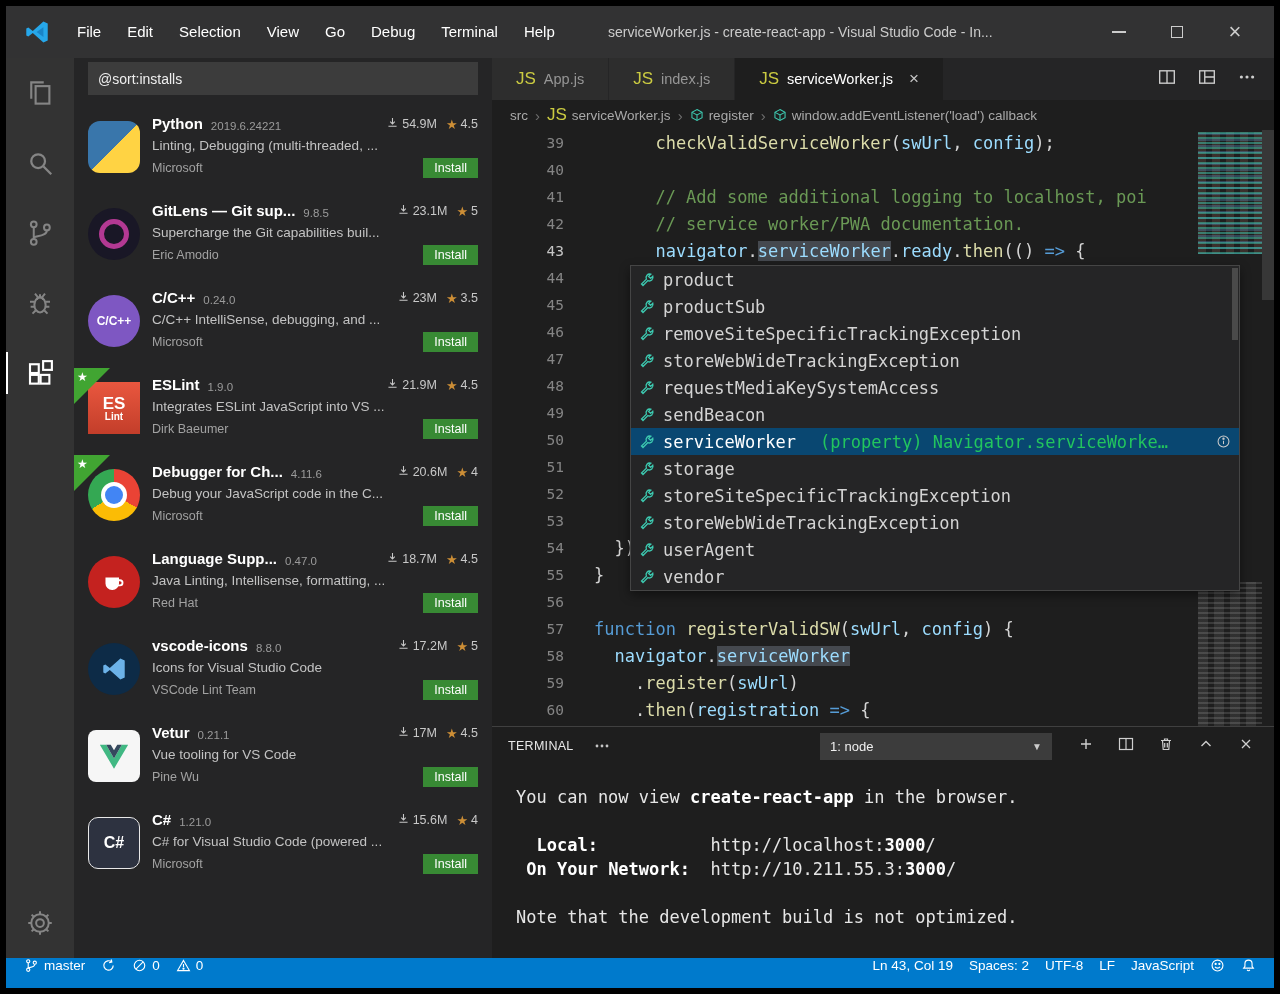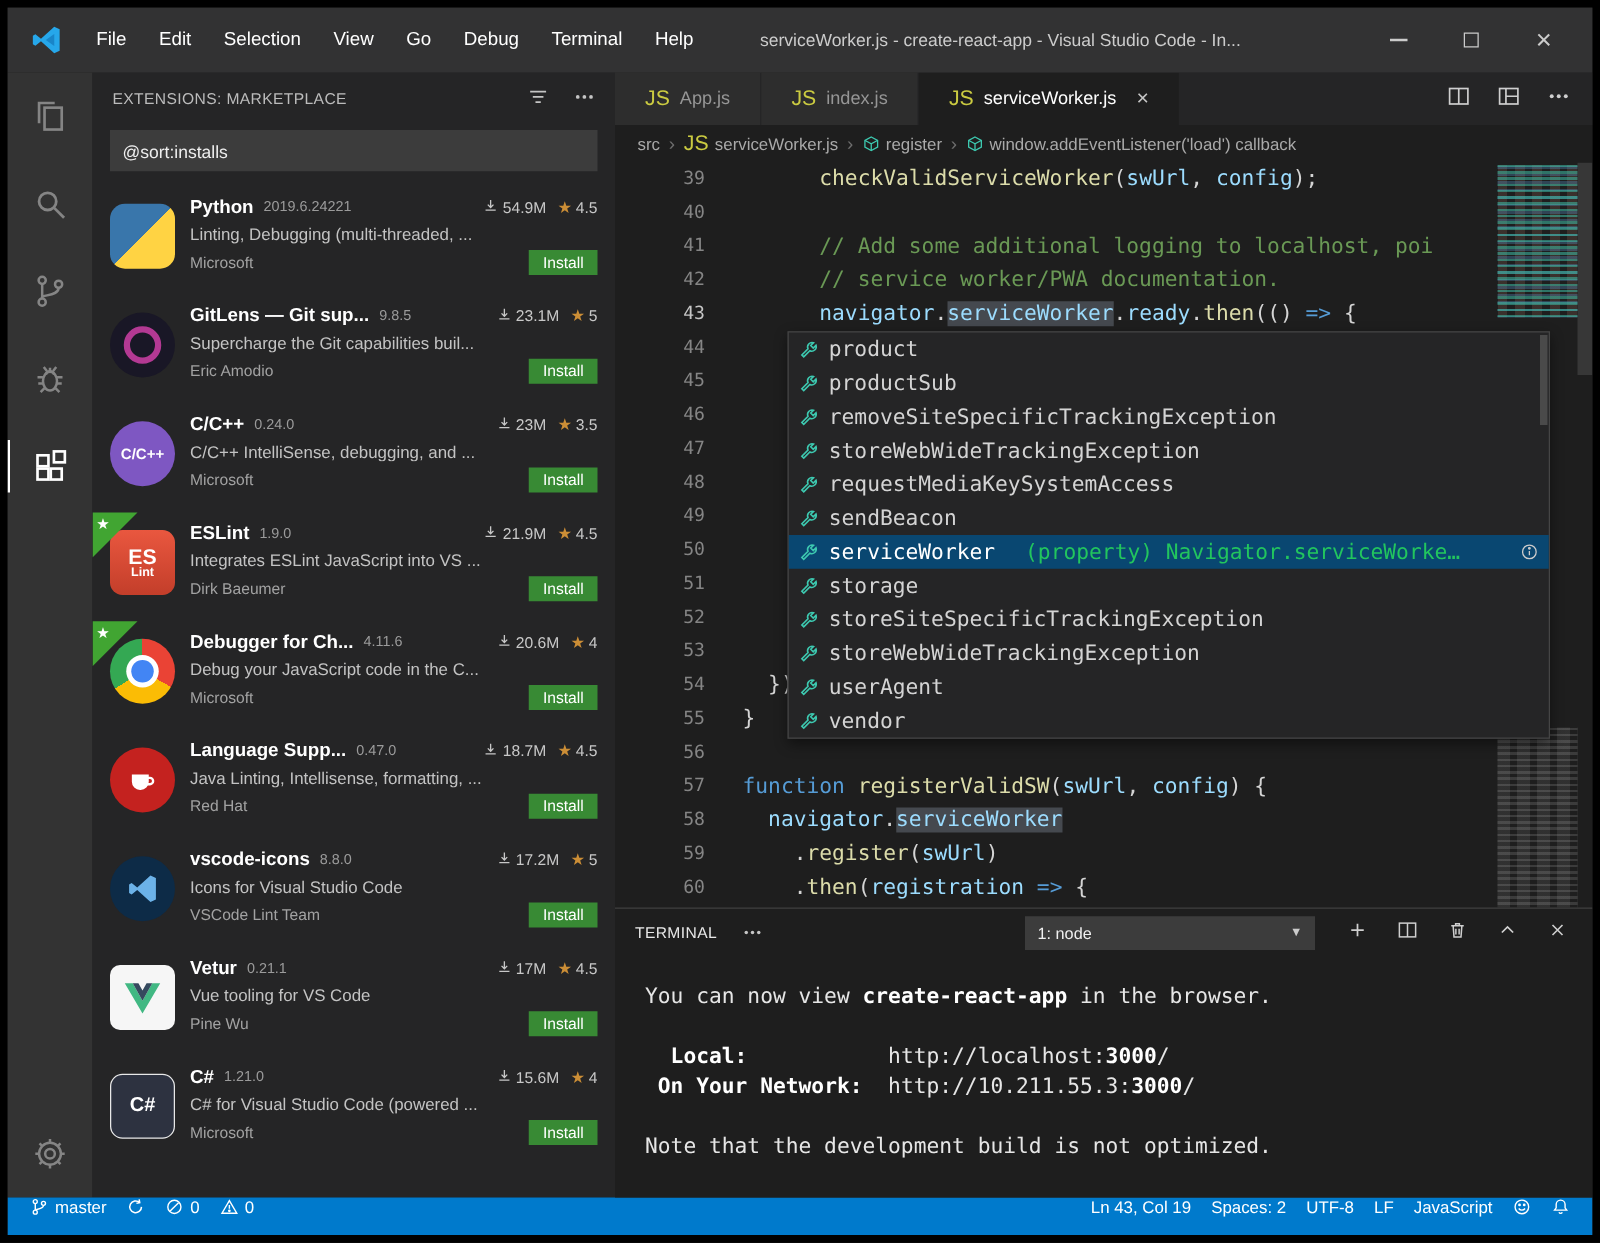--- a/index.html
+++ b/index.html
@@ -34,39 +34,39 @@
   .sb-header{height:42px;display:flex;align-items:center;padding:0 16px;font-size:12.5px;letter-spacing:.3px;color:#bcbcbc;flex:none}
   .sb-header-actions{margin-left:auto;display:flex;gap:20px;color:#c5c5c5}
   .sb-header-actions svg{width:17px;height:17px}
   .sb-search{margin:4px 14px 12px;height:33px;background:#3c3c3c;display:flex;align-items:center;padding:0 10px;flex:none}
   .sb-search input{background:transparent;border:none;outline:none;color:#eeeeee;font-size:14px;width:100%}
   .ext-list{flex:1;overflow:hidden}
   .ext-item{height:87px;display:flex;padding:8px 14px 0 10px;position:relative}
   .ext-icon{width:52px;height:52px;flex:none;margin:6px 12px 0 4px;border-radius:50%;display:flex;flex-direction:column;
     align-items:center;justify-content:center;color:#fff;font-weight:bold;position:relative;overflow:hidden}
   .ext-body{flex:1;min-width:0}
-  .ext-r1{display:flex;align-items:center;white-space:nowrap}
+  .ext-r1{display:flex;align-items:flex-end;white-space:nowrap}
   .ext-name{color:#ffffff;font-weight:bold;font-size:15px}
   .ext-ver{color:#9b9b9b;font-size:11.5px;margin-left:8px}
   .ext-stats{margin-left:auto;color:#c8c8c8;font-size:12.5px;display:flex;align-items:center;gap:2px}
   .ext-stats svg{width:13px;height:13px;margin-right:1px}
   .ext-star{color:#cc8e36;font-size:13px;margin-left:7px;margin-right:1px}
   .ext-desc{color:#c3c3c3;font-size:13.5px;margin-top:6px;white-space:nowrap;overflow:hidden}
   .ext-r3{display:flex;align-items:center;margin-top:5px}
   .ext-author{color:#a2a2a2;font-size:12.5px}
   .install-btn{margin-left:auto;background:#388a34;color:#fff;border:none;font-size:12.5px;padding:3px 11px;cursor:pointer;font-family:inherit}
   .ribbon{position:absolute;left:0;top:0;width:0;height:0;border-top:36px solid #41a532;border-right:36px solid transparent;z-index:2}
   .ribbon span{position:absolute;top:-34px;left:3px;color:#fff;font-size:12px}
 
   
   .ic-python{background:linear-gradient(135deg,#3976ab 0 50%,#ffd343 50% 100%);border-radius:12px}
   .ic-gitlens{background:#191726}
   .ic-gitlens::after{content:'';position:absolute;inset:11px;border:5px solid #b33993;border-radius:50%}
   .ic-cpp{background:#7e57c2;font-size:12px}
-  .ic-eslint{background:linear-gradient(180deg,#e9573f,#c33e2a);border-radius:10px;line-height:1}
+  .ic-eslint{background:linear-gradient(180deg,#e9573f,#c33e2a);border-radius:0;line-height:1}
   .ic-eslint .t1{font-size:17px}.ic-eslint .t2{font-size:10px}
   .ic-chrome{background:conic-gradient(#ea4335 0 33%,#fbbc05 0 66%,#34a853 0 100%)}
   .ic-chrome::before{content:'';position:absolute;inset:13px;background:#fff;border-radius:50%}
   .ic-chrome::after{content:'';position:absolute;inset:17px;background:#4285f4;border-radius:50%}
   .ic-redhat{background:#c4221f}
   .ic-vsicons{background:#0d2b47}
   .ic-vetur{background:#f6f6f6;border-radius:8px}
   .ic-csharp{background:#2d3240;border-radius:10px;font-size:16px;border:1.5px solid #e8e8e8}
 
   
@@ -202,33 +202,20 @@
         <span class="ab-icon">
           <svg viewBox="0 0 24 24" fill="none" stroke="currentColor" stroke-width="1.6">
             <circle cx="12" cy="12" r="3.1"></circle>
             <circle cx="12" cy="12" r="7"></circle>
             <path d="M12 2.6v3M12 18.4v3M2.6 12h3M18.4 12h3M5.3 5.3l2.1 2.1M16.6 16.6l2.1 2.1M18.7 5.3l-2.1 2.1M7.4 16.6l-2.1 2.1"></path>
           </svg>
         </span>
       </div>
 
     <div class="sidebar">
-      <div class="sb-header">
-        <span>EXTENSIONS: MARKETPLACE</span>
-        <span class="sb-header-actions">
-          <span><svg viewBox="0 0 16 16" fill="none" stroke="currentColor" stroke-width="1.4">
-                <path d="M2 4h12M4 8h8M6 12h4"></path>
-              </svg></span>
-          <span><svg viewBox="0 0 16 16" fill="currentColor">
-                <circle cx="3" cy="8" r="1.4"></circle>
-                <circle cx="8" cy="8" r="1.4"></circle>
-                <circle cx="13" cy="8" r="1.4"></circle>
-              </svg></span>
-        </span>
-      </div>
       <div class="sb-search">
         <input type="text" value="@sort:installs" style="">
       </div>
       <div class="ext-list" id="ext-list">
           <div class="ext-item">
 
     <div class="ext-icon ic-python"></div>
     <div class="ext-body">
       <div class="ext-r1">
         <span class="ext-name">Python</span>

